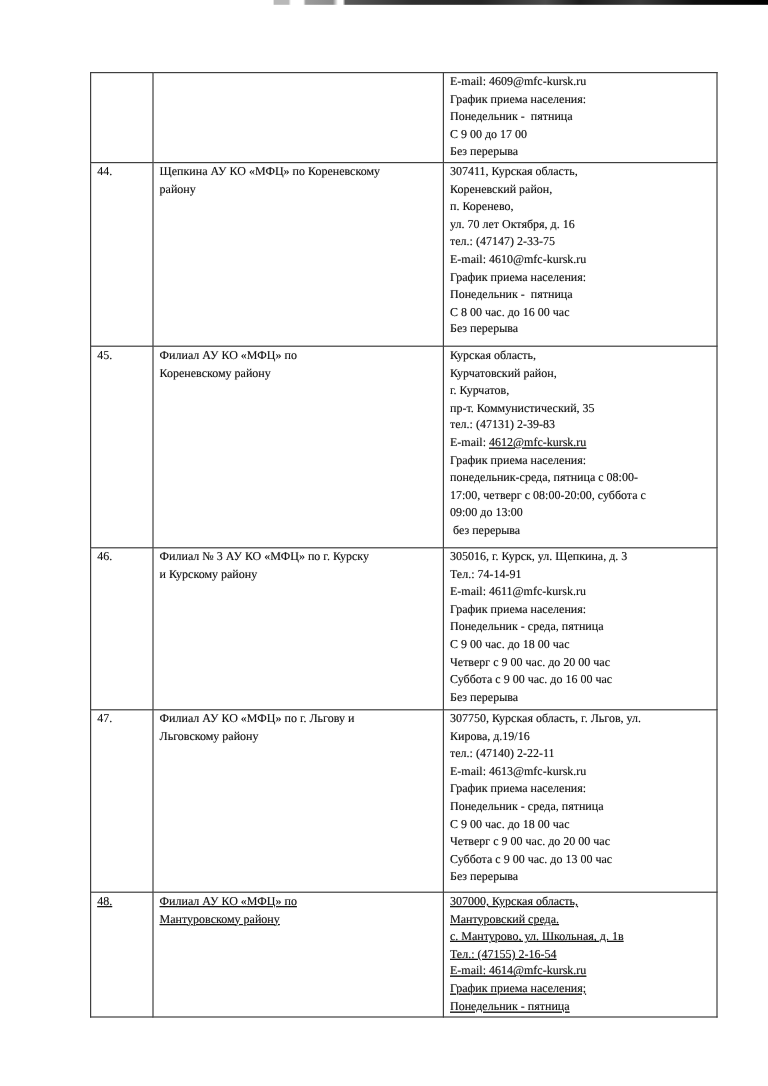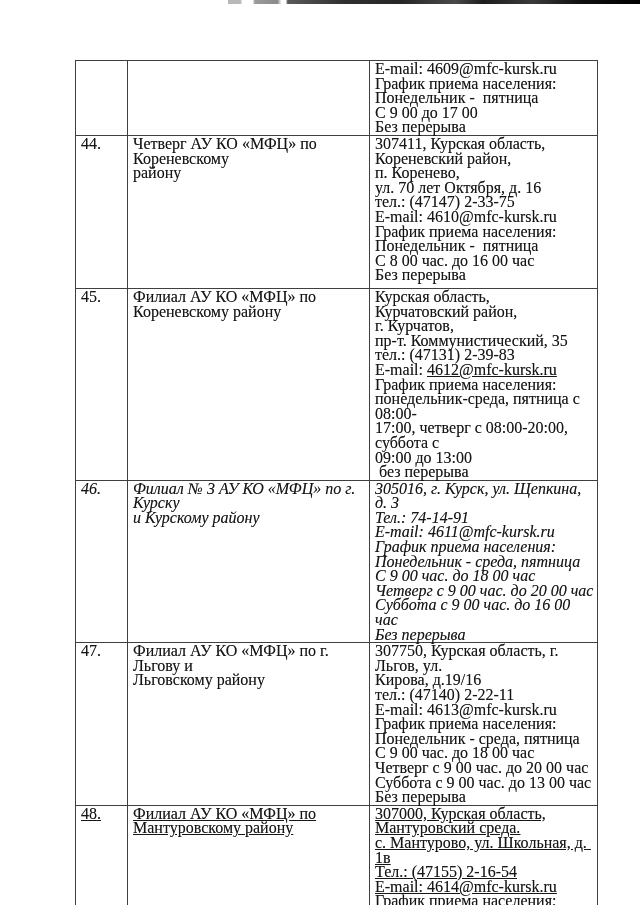--- a/index.html
+++ b/index.html
@@ -21,21 +21,21 @@
       #1d1d1d 62%, #3a3a3a 74%, #111111 85%, #000000 100%);
   }
   table.branches{
     position:absolute;left:75px;top:60px;
     width:522px;
     border-collapse:collapse;table-layout:fixed;
   }
   table.branches td{
     border:1px solid #3f3f3f;
     vertical-align:top;
-    font-size:16px;
+    font-size:10px;
     line-height:14.6px;
     padding:1px 2px 0 5px;
     text-shadow:0 0 0.6px rgba(10,10,10,0.45);
   }
   td.col-num{padding-left:8px;margin-left:48px;}
   td.col-name{padding-left:6px;padding-right:4px;}
   .line{white-space:pre-wrap;}
   .email-link{text-decoration:underline;text-align:center;}
 </style>
 </head>
@@ -61,21 +61,21 @@
           <div class="line">Понедельник -  пятница</div>
           <div class="line">С 9 00 до 17 00</div>
           <div class="line">Без перерыва</div>
         </td>
       </tr>
       <tr style="height: 153px;">
         <td class="col-num">
           <div class="line">44.</div>
         </td>
         <td class="col-name">
-          <div class="line">Четверг АУ КО «МФЦ» по Кореневскому</div>
+          <div class="line">Щепкина АУ КО «МФЦ» по Кореневскому</div>
           <div class="line">району</div>
         </td>
         <td class="col-details">
           <div class="line">307411, Курская область,</div>
           <div class="line">Кореневский район,</div>
           <div class="line">п. Коренево,</div>
           <div class="line">ул. 70 лет Октября, д. 16</div>
           <div class="line">тел.: (47147) 2-33-75</div>
           <div class="line">E-mail: 4610@mfc-kursk.ru</div>
           <div class="line">График приема населения:</div>
@@ -99,21 +99,21 @@
           <div class="line">пр-т. Коммунистический, 35</div>
           <div class="line">тел.: (47131) 2-39-83</div>
           <div class="line"><span>E-mail: </span><span class="email-link">4612@mfc-kursk.ru</span></div>
           <div class="line">График приема населения:</div>
           <div class="line">понедельник-среда, пятница с 08:00-</div>
           <div class="line">17:00, четверг с 08:00-20:00, суббота с</div>
           <div class="line">09:00 до 13:00</div>
           <div class="line"> без перерыва</div>
         </td>
       </tr>
-      <tr style="height: 135px; font-style: italic;">
+      <tr style="height: 135px;">
         <td class="col-num">
           <div class="line">46.</div>
         </td>
         <td class="col-name">
           <div class="line">Филиал № 3 АУ КО «МФЦ» по г. Курску</div>
           <div class="line">и Курскому району</div>
         </td>
         <td class="col-details">
           <div class="line">305016, г. Курск, ул. Щепкина, д. 3</div>
           <div class="line">Тел.: 74-14-91</div>

